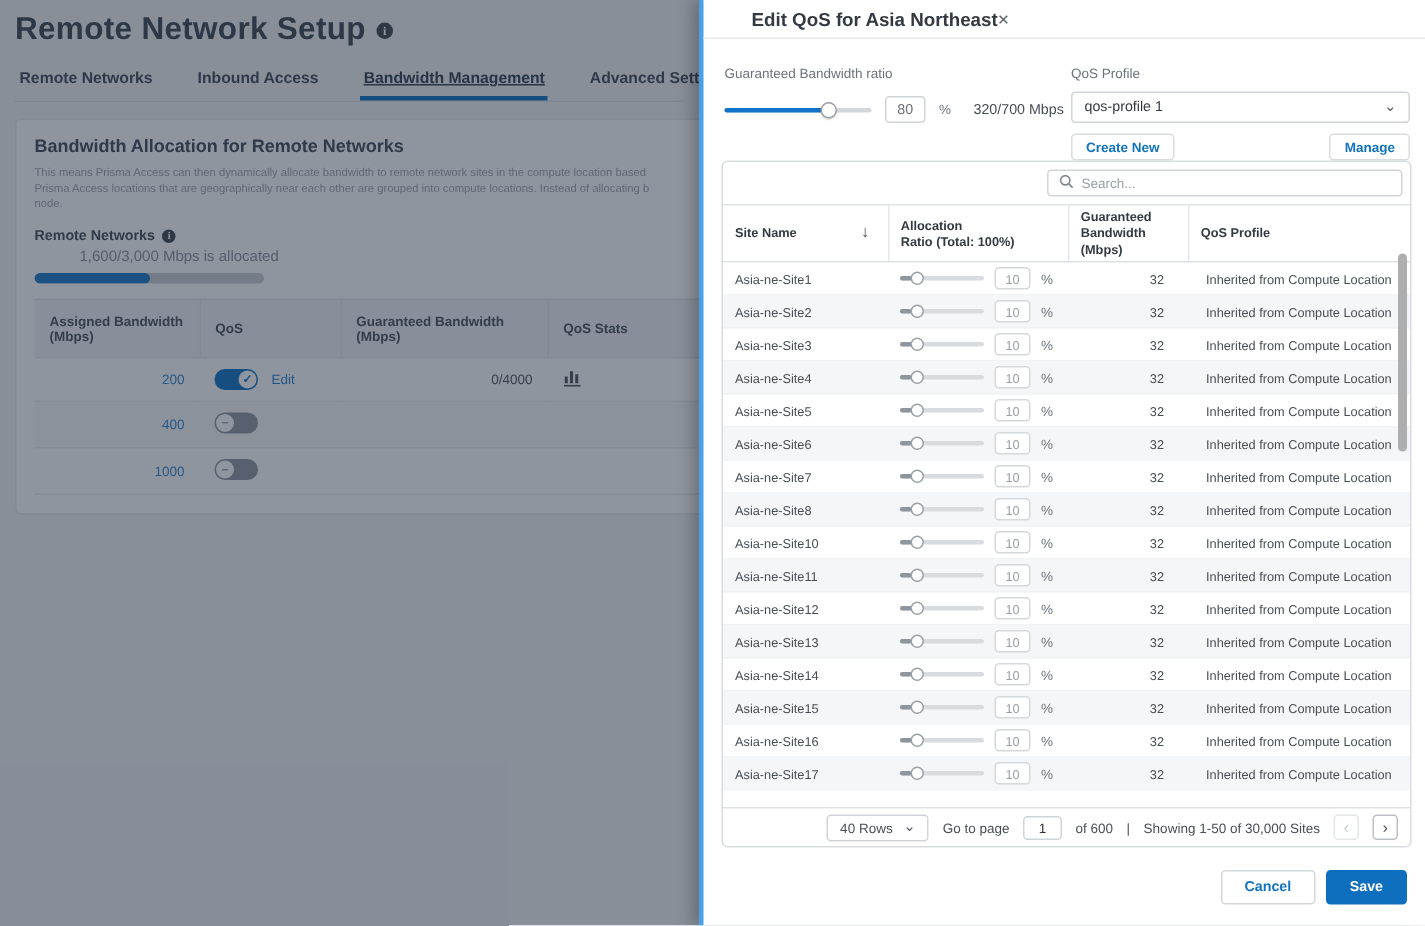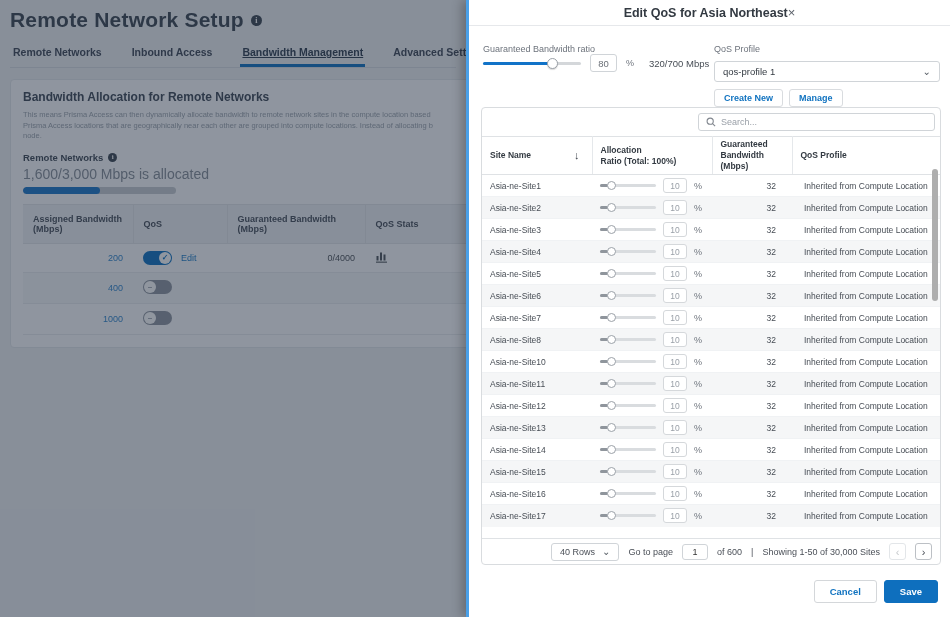--- a/index.html
+++ b/index.html
@@ -21,21 +21,21 @@
   .tab { font-size:10.5px; font-weight:700; color:#3c4554; padding:4px 2px 6px;
     border-bottom:3px solid transparent; white-space:nowrap; cursor:default; }
   .tab.active { color:#2c3a4d; border-bottom-color:#0b6fc0;text-decoration:underline; }
 
   .bw-card { margin-top:11px; width:760px; background:#fdfdfe; border:1px solid #e3e6ea;
     border-radius:4px; padding:10px 12px 12px; }
   .bw-heading { font-size:12px; font-weight:700; color:#3a4453; }
   .bw-desc { margin-top:6px; font-size:7.5px; line-height:1.4; color:#9aa2ac; white-space:nowrap; }
   .rn-label-row { display:flex; align-items:center; gap:5px; margin-top:10px; }
   .rn-label { font-size:9.5px; font-weight:700; color:#3b4552; }
-  .rn-alloc { margin-top:3px; font-size:14px; color:#848c97; }
+  .rn-alloc { margin-top:3px; font-size:10px; color:#848c97;margin-left:30px; }
   .progress { margin-top:5px; width:153px; height:7px; border-radius:4px; background:#c6cad0; overflow:hidden; }
   .progress-fill { width:50%; height:100%; border-radius:4px; background:#1774c9; }
 
   table.left-table { margin-top:10px; border-collapse:collapse; table-layout:fixed; width:742px;
     font-size:9px; }
   table.left-table thead th { background:#eff1f4; text-align:left; font-weight:700; color:#454c58;
     padding:9px 10px; border-top:1px solid #e2e5e9; border-bottom:1px solid #e2e5e9;
     border-right:1px solid #e2e5e9; }
   table.left-table thead th:last-child { border-right:none; }
   table.left-table td { padding:7px 10px; border-bottom:1px solid #e8ebee; color:#4a4f57; }
@@ -53,43 +53,43 @@
     font-size:8px; font-weight:700; }
   .toggle.on .knob { right:1px; color:#0b6fc0; }
   .toggle.off .knob { left:1px; color:#8d939e; }
 
   .overlay { position:absolute; inset:0; width:466px; height:617px;
     background:rgba(33,45,63,0.5); }
 
   
   .panel { position:absolute; left:466px; top:0; width:484px; height:617px; background:#fff;
     border-left:3px solid #4aa0e8; box-shadow:-4px 0 10px rgba(0,0,0,.25); }
-  .panel-header { display:flex; align-items:center; justify-content:center;
+  .panel-header { display:flex; align-items:center; justify-content:flex-start;
     height:26px; padding:0 32px; border-bottom:1px solid #e6e8eb; }
   .panel-title { font-size:12.5px; font-weight:700; color:#333a42; }
   .close-btn { font-size:13px; color:#5a6069; cursor:pointer; line-height:1; }
 
   .ctrl-label { font-size:9px; color:#6d737c; }
   .ctrl-left { position:absolute; left:14px; top:44px; }
-  .slider-row { display:flex; align-items:center; gap:9px; margin-top:0; }
+  .slider-row { display:flex; align-items:center; gap:9px; margin-top:10px; }
   .slider { position:relative; width:98px; height:3px; border-radius:2px; background:#d4d7da; }
   .slider .fill { position:absolute; left:0; top:0; height:3px; border-radius:2px; background:#1173c8; width:70%; }
   .slider .knob { position:absolute; top:-4px; left:70%; margin-left:-5px; width:11px; height:11px;
     border-radius:50%; background:#fff; border:1px solid #9ba1a8; box-shadow:0 1px 1px rgba(0,0,0,.15); }
   .num-input { width:27px; height:18px; border:1px solid #d0d4d8; border-radius:3px; text-align:center;
     font-size:9.5px; color:#6b7077; font-family:"Liberation Sans", sans-serif; background:#fff; }
   .unit { font-size:9px; color:#6d737c; }
   .ratio-summary { font-size:9.5px; color:#474d55; margin-left:6px; }
 
   .ctrl-right { position:absolute; left:245px; top:44px; width:226px; }
   .select-box { margin-top:7px; height:21px; border:1px solid #d0d4d8; border-radius:3px;
     display:flex; align-items:center; justify-content:space-between; padding:0 8px; cursor:pointer; }
   .select-text { font-size:9.5px; color:#333a42; }
   .chevron { font-size:10px; color:#555c64; line-height:0.5; }
-  .mini-btn-row { display:flex; gap:6px; margin-top:7px; }
+  .mini-btn-row { display:flex; gap:6px; margin-top:7px;justify-content:space-between; }
   .mini-btn { border:1px solid #d9dcdf; border-radius:3px; background:#fff; color:#1173c0;
     font-size:9px; font-weight:600; padding:3px 9px; cursor:pointer; font-family:"Liberation Sans", sans-serif; }
 
   .table-card { position:absolute; left:12px; top:107px; width:460px; height:458px;
     border:1px solid #d9dcdf; border-radius:4px; background:#fff; }
   .toolbar { height:28px; display:flex; align-items:center; justify-content:flex-end; padding:0 5px; }
   .search-box { display:flex; align-items:center; gap:5px; width:237px; height:18px;
     border:1px solid #d0d4d8; border-radius:3px; padding:0 7px; }
   .search-box input { border:none; outline:none; flex:1; font-size:9px; color:#555;
     font-family:"Liberation Sans", sans-serif; }

